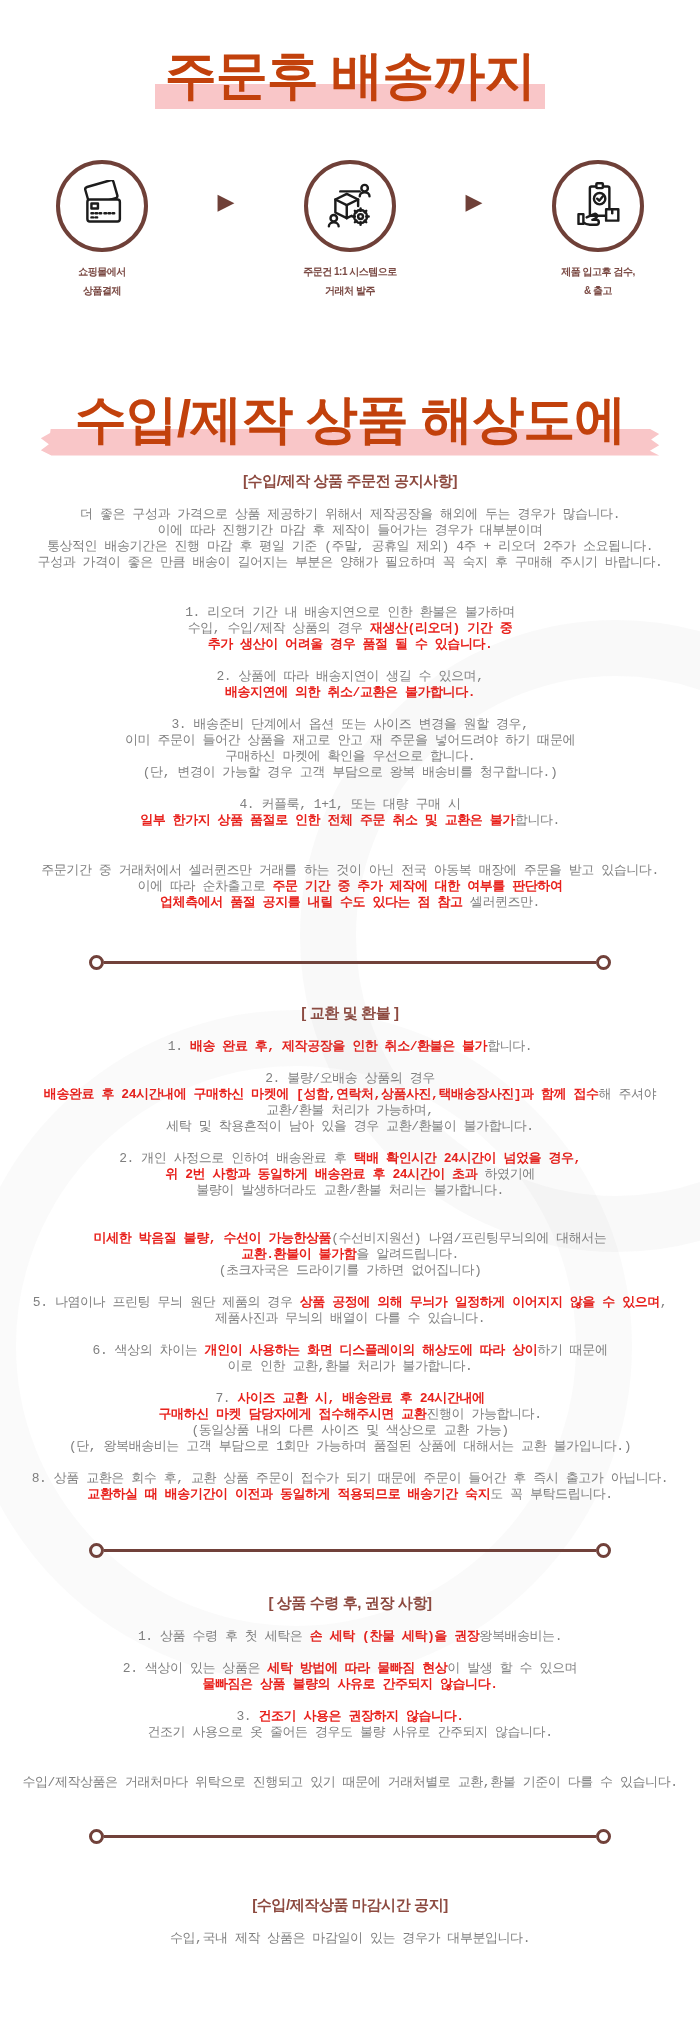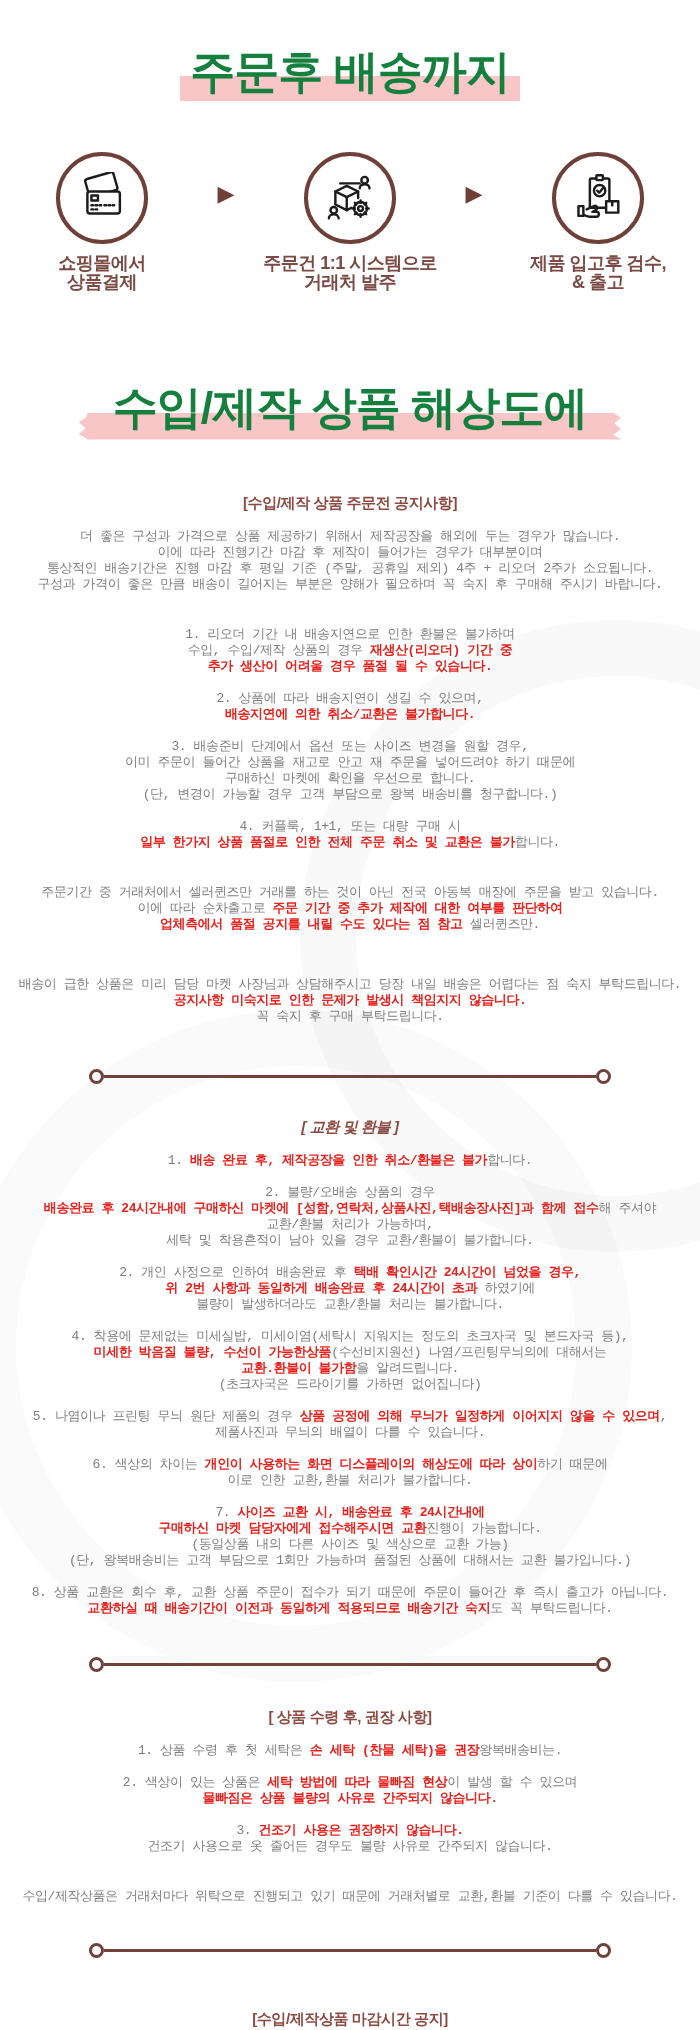--- a/index.html
+++ b/index.html
@@ -10,41 +10,41 @@
   }
   .page{position:relative;width:700px;height:2030px;text-align:center;}
 
   
   .wm{position:absolute;border-radius:50%;border:56px solid rgba(120,120,120,0.045);pointer-events:none;}
   .wm1{width:520px;height:520px;left:300px;top:620px;}
   .wm2{width:560px;height:560px;left:-40px;top:1010px;border-color:rgba(120,120,120,0.035);}
 
   
   .hero{padding-top:46px;}
-  .big-title{display:inline-block;position:relative;font-size:45px;font-weight:900;color:#15803d;letter-spacing:-1px;line-height:1.15;}
+  .big-title{display:inline-block;position:relative;font-size:52px;font-weight:900;color:#c2410c;letter-spacing:-1px;line-height:1.15;}
   .big-title .tape{position:absolute;left:-10px;right:-10px;bottom:-3px;height:25px;background:#f9c6c8;z-index:0;}
   .big-title .txt{position:relative;z-index:1;}
 
   
   .steps{margin-top:54px;display:flex;justify-content:center;align-items:flex-start;gap:24px;}
   .step{width:176px;}
   .step-circle{width:84px;height:84px;margin:0 auto;border:4px solid #6f4038;border-radius:50%;display:flex;align-items:center;justify-content:center;background:#fff;}
   .step-circle svg{display:block;}
-  .step-label{margin-top:10px;font-size:18px;font-weight:700;color:#7b4a44;line-height:19px;letter-spacing:-0.5px;}
+  .step-label{margin-top:10px;font-size:10px;font-weight:700;color:#7b4a44;line-height:19px;letter-spacing:-0.5px;}
   .arrow{font-size:22px;color:#6f4038;line-height:84px;width:24px;}
 
   
   .title2-wrap{margin-top:90px;}
   .big-title .tape2{position:absolute;left:-34px;right:-34px;bottom:-6px;height:27px;background:#f9c6c8;z-index:0;
     clip-path:polygon(1.6% 0,98.4% 0,100% 20%,98.7% 40%,100% 62%,98.5% 82%,100% 100%,1.7% 100%,0 80%,1.3% 58%,0 36%,1.5% 16%);}
 
   
   .bracket-heading{font-size:15px;font-weight:800;color:#8d4a40;letter-spacing:-0.4px;}
-  .h-preorder{margin-top:60px;}
-  .h-exchange{margin-top:34px;font-style:italic;}
+  .h-preorder{margin-top:22px;}
+  .h-exchange{margin-top:34px;}
   .h-receipt{margin-top:36px;}
   .h-deadline{margin-top:52px;}
   .notice{font-size:13px;line-height:16px;margin:16px 14px 0;color:#7f7f7f;letter-spacing:-0.45px;font-family:Liberation Mono, monospace;}
   .notice.sp2{margin-top:34px;}
   .notice.sp3{margin-top:44px;}
   .g{color:#7f7f7f;}
   .r{color:#e8211c;font-weight:700;}
 
   
   .divider{width:522px;margin:0 auto;display:flex;align-items:center;}
@@ -139,35 +139,34 @@
   </div>
 
   <div class="bracket-heading h-preorder">[수입/제작 상품 주문전 공지사항]</div>
   <div>
       <p class="notice"><span class="g">더 좋은 구성과 가격으로 상품 제공하기 위해서 제작공장을 해외에 두는 경우가 많습니다.</span><br><span class="g">이에 따라 진행기간 마감 후 제작이 들어가는 경우가 대부분이며</span><br><span class="g">통상적인 배송기간은 진행 마감 후 평일 기준 (주말, 공휴일 제외) 4주 + 리오더 2주가 소요됩니다.</span><br><span class="g">구성과 가격이 좋은 만큼 배송이 길어지는 부분은 양해가 필요하며 꼭 숙지 후 구매해 주시기 바랍니다.</span></p>
       <p class="notice sp2"><span class="g">1. 리오더 기간 내 배송지연으로 인한 환불은 불가하며</span><br><span class="g">수입, 수입/제작 상품의 경우 </span><span class="r">재생산(리오더) 기간 중</span><br><span class="r">추가 생산이 어려울 경우 품절 될 수 있습니다.</span></p>
       <p class="notice"><span class="g">2. 상품에 따라 배송지연이 생길 수 있으며,</span><br><span class="r">배송지연에 의한 취소/교환은 불가합니다.</span></p>
       <p class="notice"><span class="g">3. 배송준비 단계에서 옵션 또는 사이즈 변경을 원할 경우,</span><br><span class="g">이미 주문이 들어간 상품을 재고로 안고 재 주문을 넣어드려야 하기 때문에</span><br><span class="g">구매하신 마켓에 확인을 우선으로 합니다.</span><br><span class="g">(단, 변경이 가능할 경우 고객 부담으로 왕복 배송비를 청구합니다.)</span></p>
       <p class="notice"><span class="g">4. 커플룩, 1+1, 또는 대량 구매 시</span><br><span class="r">일부 한가지 상품 품절로 인한 전체 주문 취소 및 교환은 불가</span><span class="g">합니다.</span></p>
       <p class="notice sp2"><span class="g">주문기간 중 거래처에서 셀러퀸즈만 거래를 하는 것이 아닌 전국 아동복 매장에 주문을 받고 있습니다.</span><br><span class="g">이에 따라 순차출고로 </span><span class="r">주문 기간 중 추가 제작에 대한 여부를 판단하여</span><br><span class="r">업체측에서 품절 공지를 내릴 수도 있다는 점 참고</span><span class="g"> 셀러퀸즈만.</span></p>
-      <p class="notice sp3"><span class="g">배송이 급한 상품은 미리 담당 마켓 사장님과 상담해주시고 당장 내일 배송은 어렵다는 점 숙지 부탁드립니다.</span><br><span class="r">공지사항 미숙지로 인한 문제가 발생시 책임지지 않습니다.</span><br><span class="g">꼭 숙지 후 구매 부탁드립니다.</span></p>
     </div>
 
   <div class="divider d1">
     <span class="dot"></span>
       <span class="line"></span>
       <span class="dot"></span>
   </div>
 
   <div class="bracket-heading h-exchange">[ 교환 및 환불 ]</div>
   <div>
       <p class="notice"><span class="g">1. </span><span class="r">배송 완료 후, 제작공장을 인한 취소/환불은 불가</span><span class="g">합니다.</span></p>
       <p class="notice"><span class="g">2. 불량/오배송 상품의 경우</span><br><span class="r">배송완료 후 24시간내에 구매하신 마켓에 [성함,연락처,상품사진,택배송장사진]과 함께 접수</span><span class="g">해 주셔야</span><br><span class="g">교환/환불 처리가 가능하며,</span><br><span class="g">세탁 및 착용흔적이 남아 있을 경우 교환/환불이 불가합니다.</span></p>
       <p class="notice"><span class="g">2. 개인 사정으로 인하여 배송완료 후 </span><span class="r">택배 확인시간 24시간이 넘었을 경우,</span><br><span class="r">위 2번 사항과 동일하게 배송완료 후 24시간이 초과</span><span class="g"> 하였기에</span><br><span class="g">불량이 발생하더라도 교환/환불 처리는 불가합니다.</span></p>
-      <p class="notice"><span class="g">4. 착용에 문제없는 미세실밥, 미세이염(세탁시 지워지는 정도의 초크자국 및 본드자국 등),</span><br><span class="r">미세한 박음질 불량, 수선이 가능한상품</span><span class="g">(수선비지원선) 나염/프린팅무늬의에 대해서는</span><br><span class="r">교환.환불이 불가함</span><span class="g">을 알려드립니다.</span><br><span class="g">(초크자국은 드라이기를 가하면 없어집니다)</span></p>
+      <p class="notice"><br><span class="r">미세한 박음질 불량, 수선이 가능한상품</span><span class="g">(수선비지원선) 나염/프린팅무늬의에 대해서는</span><br><span class="r">교환.환불이 불가함</span><span class="g">을 알려드립니다.</span><br><span class="g">(초크자국은 드라이기를 가하면 없어집니다)</span></p>
       <p class="notice"><span class="g">5. 나염이나 프린팅 무늬 원단 제품의 경우 </span><span class="r">상품 공정에 의해 무늬가 일정하게 이어지지 않을 수 있으며</span><span class="g">,</span><br><span class="g">제품사진과 무늬의 배열이 다를 수 있습니다.</span></p>
       <p class="notice"><span class="g">6. 색상의 차이는 </span><span class="r">개인이 사용하는 화면 디스플레이의 해상도에 따라 상이</span><span class="g">하기 때문에</span><br><span class="g">이로 인한 교환,환불 처리가 불가합니다.</span></p>
       <p class="notice"><span class="g">7. </span><span class="r">사이즈 교환 시, 배송완료 후 24시간내에</span><br><span class="r">구매하신 마켓 담당자에게 접수해주시면 교환</span><span class="g">진행이 가능합니다.</span><br><span class="g">(동일상품 내의 다른 사이즈 및 색상으로 교환 가능)</span><br><span class="g">(단, 왕복배송비는 고객 부담으로 1회만 가능하며 품절된 상품에 대해서는 교환 불가입니다.)</span></p>
       <p class="notice"><span class="g">8. 상품 교환은 회수 후, 교환 상품 주문이 접수가 되기 때문에 주문이 들어간 후 즉시 출고가 아닙니다.</span><br><span class="r">교환하실 때 배송기간이 이전과 동일하게 적용되므로 배송기간 숙지</span><span class="g">도 꼭 부탁드립니다.</span></p>
     </div>
 
   <div class="divider d2">
     <span class="dot"></span>
       <span class="line"></span>
       <span class="dot"></span>

